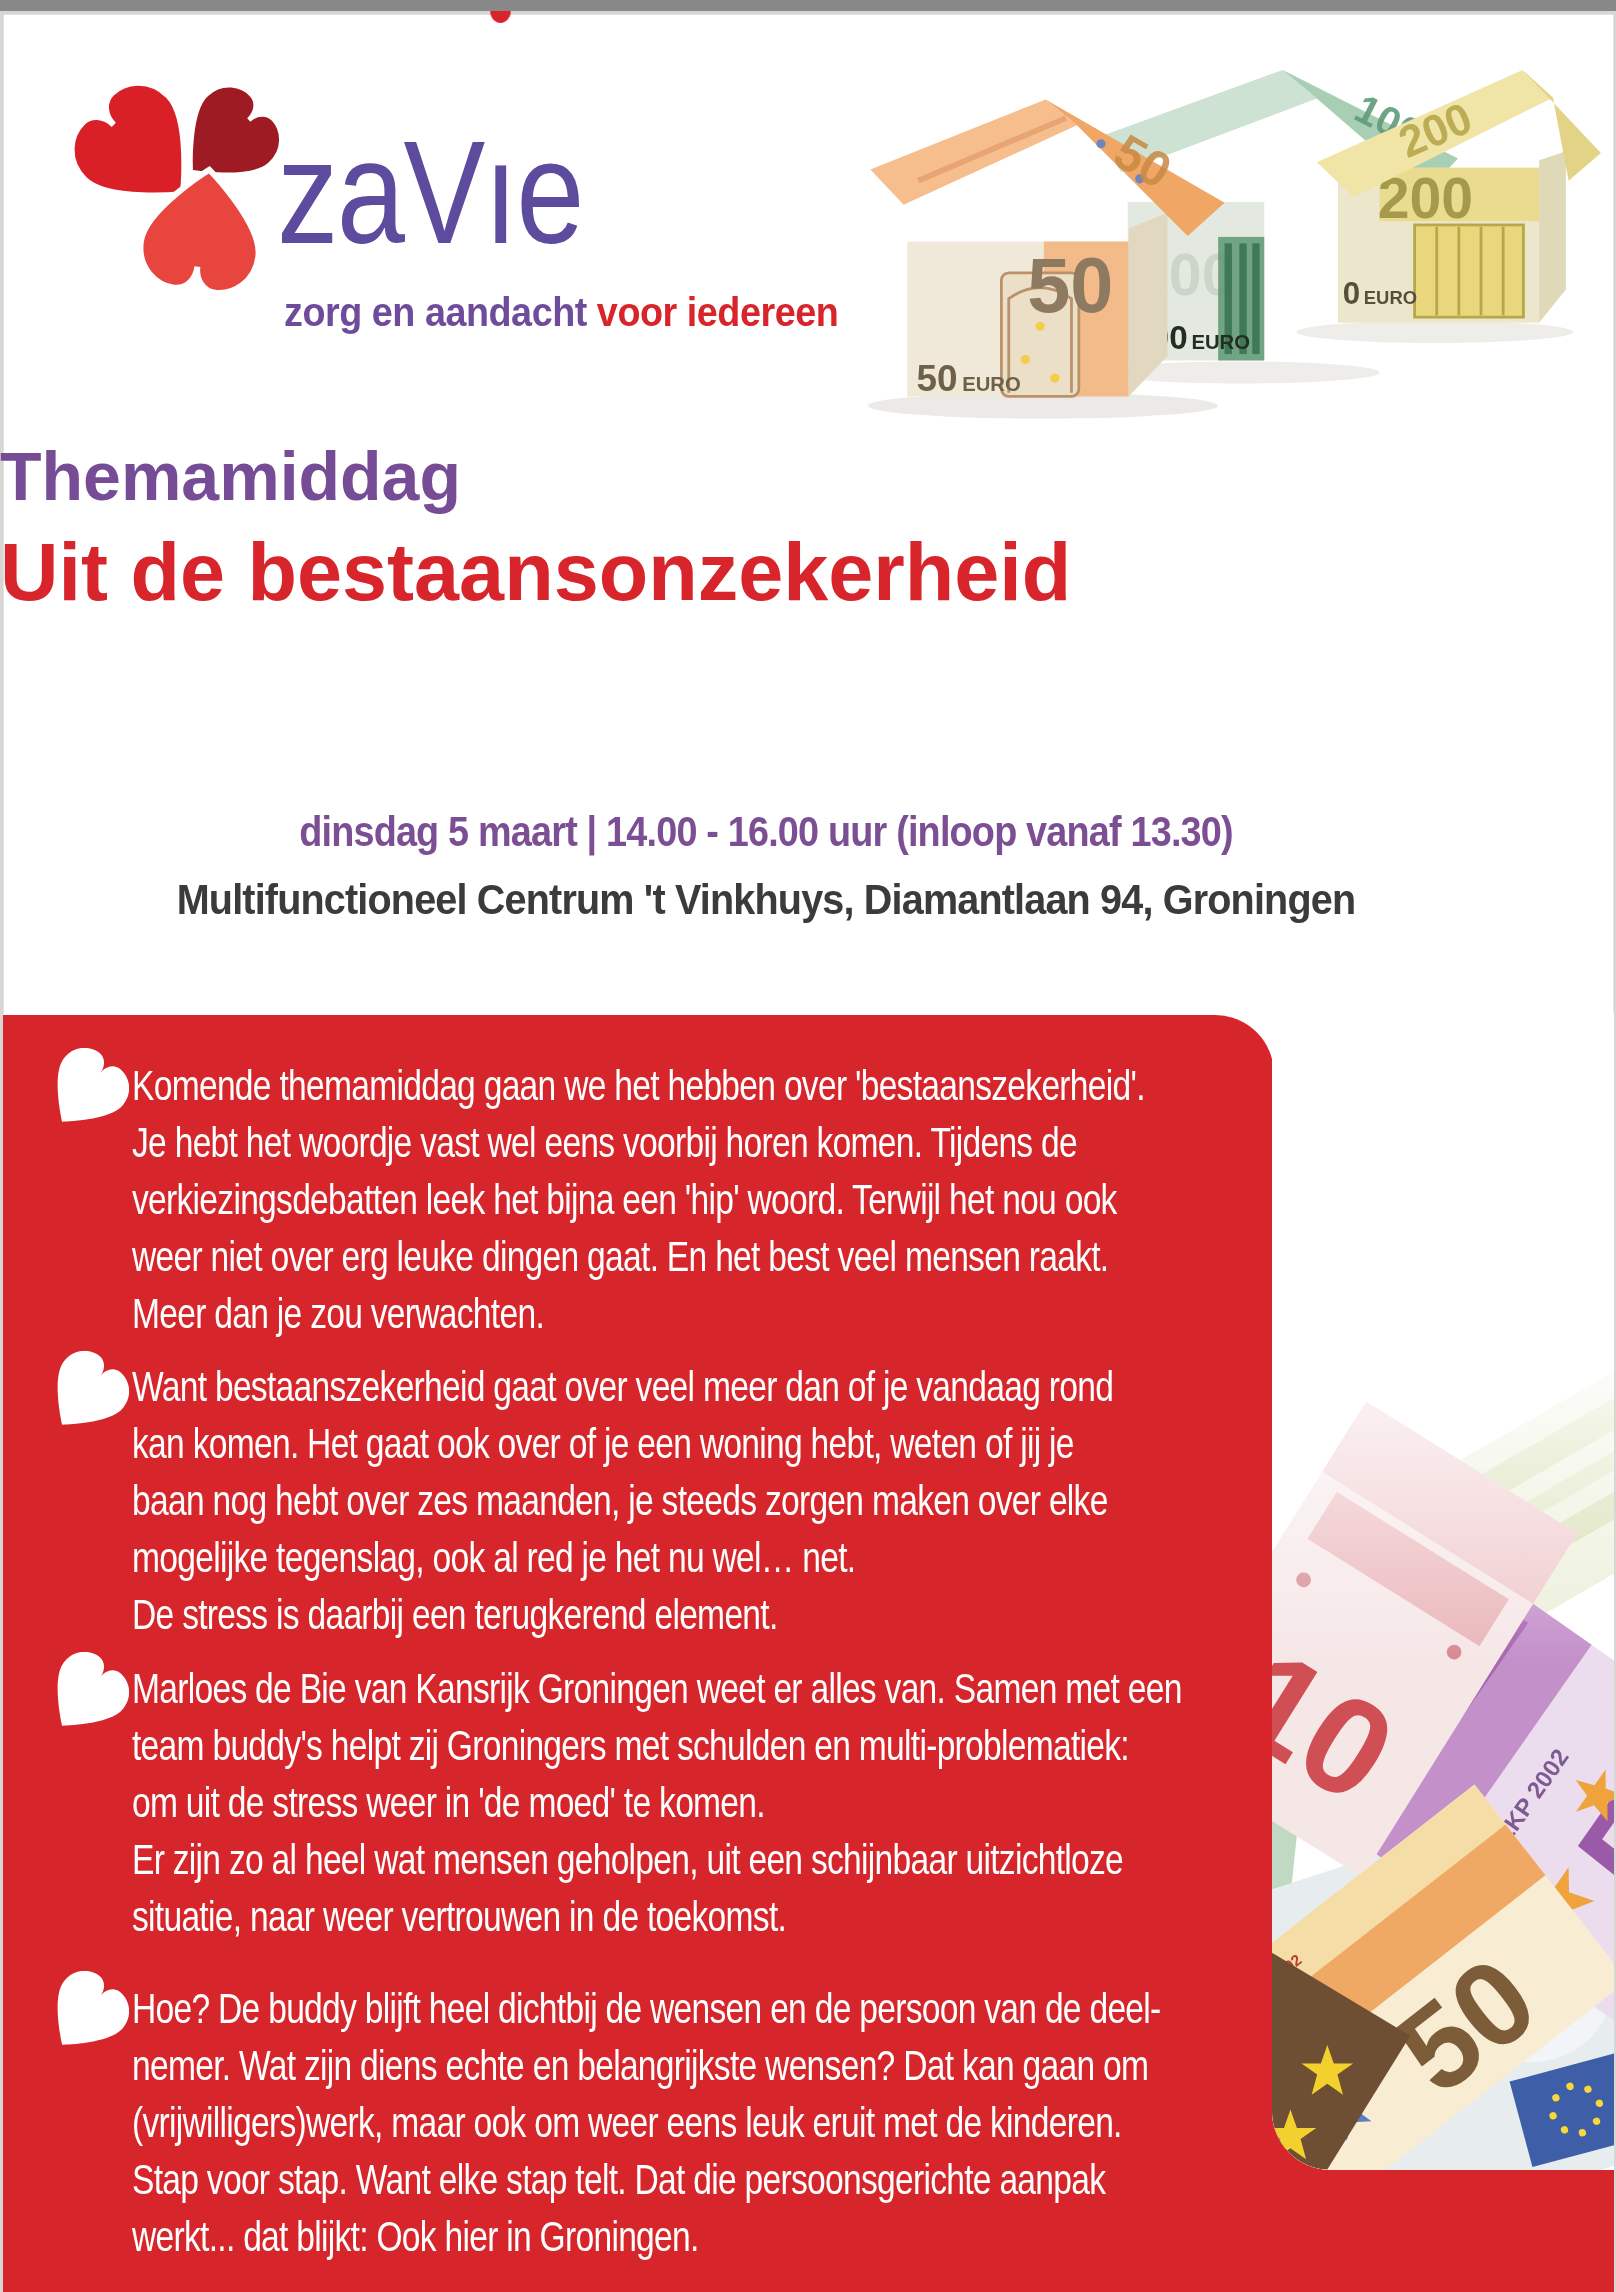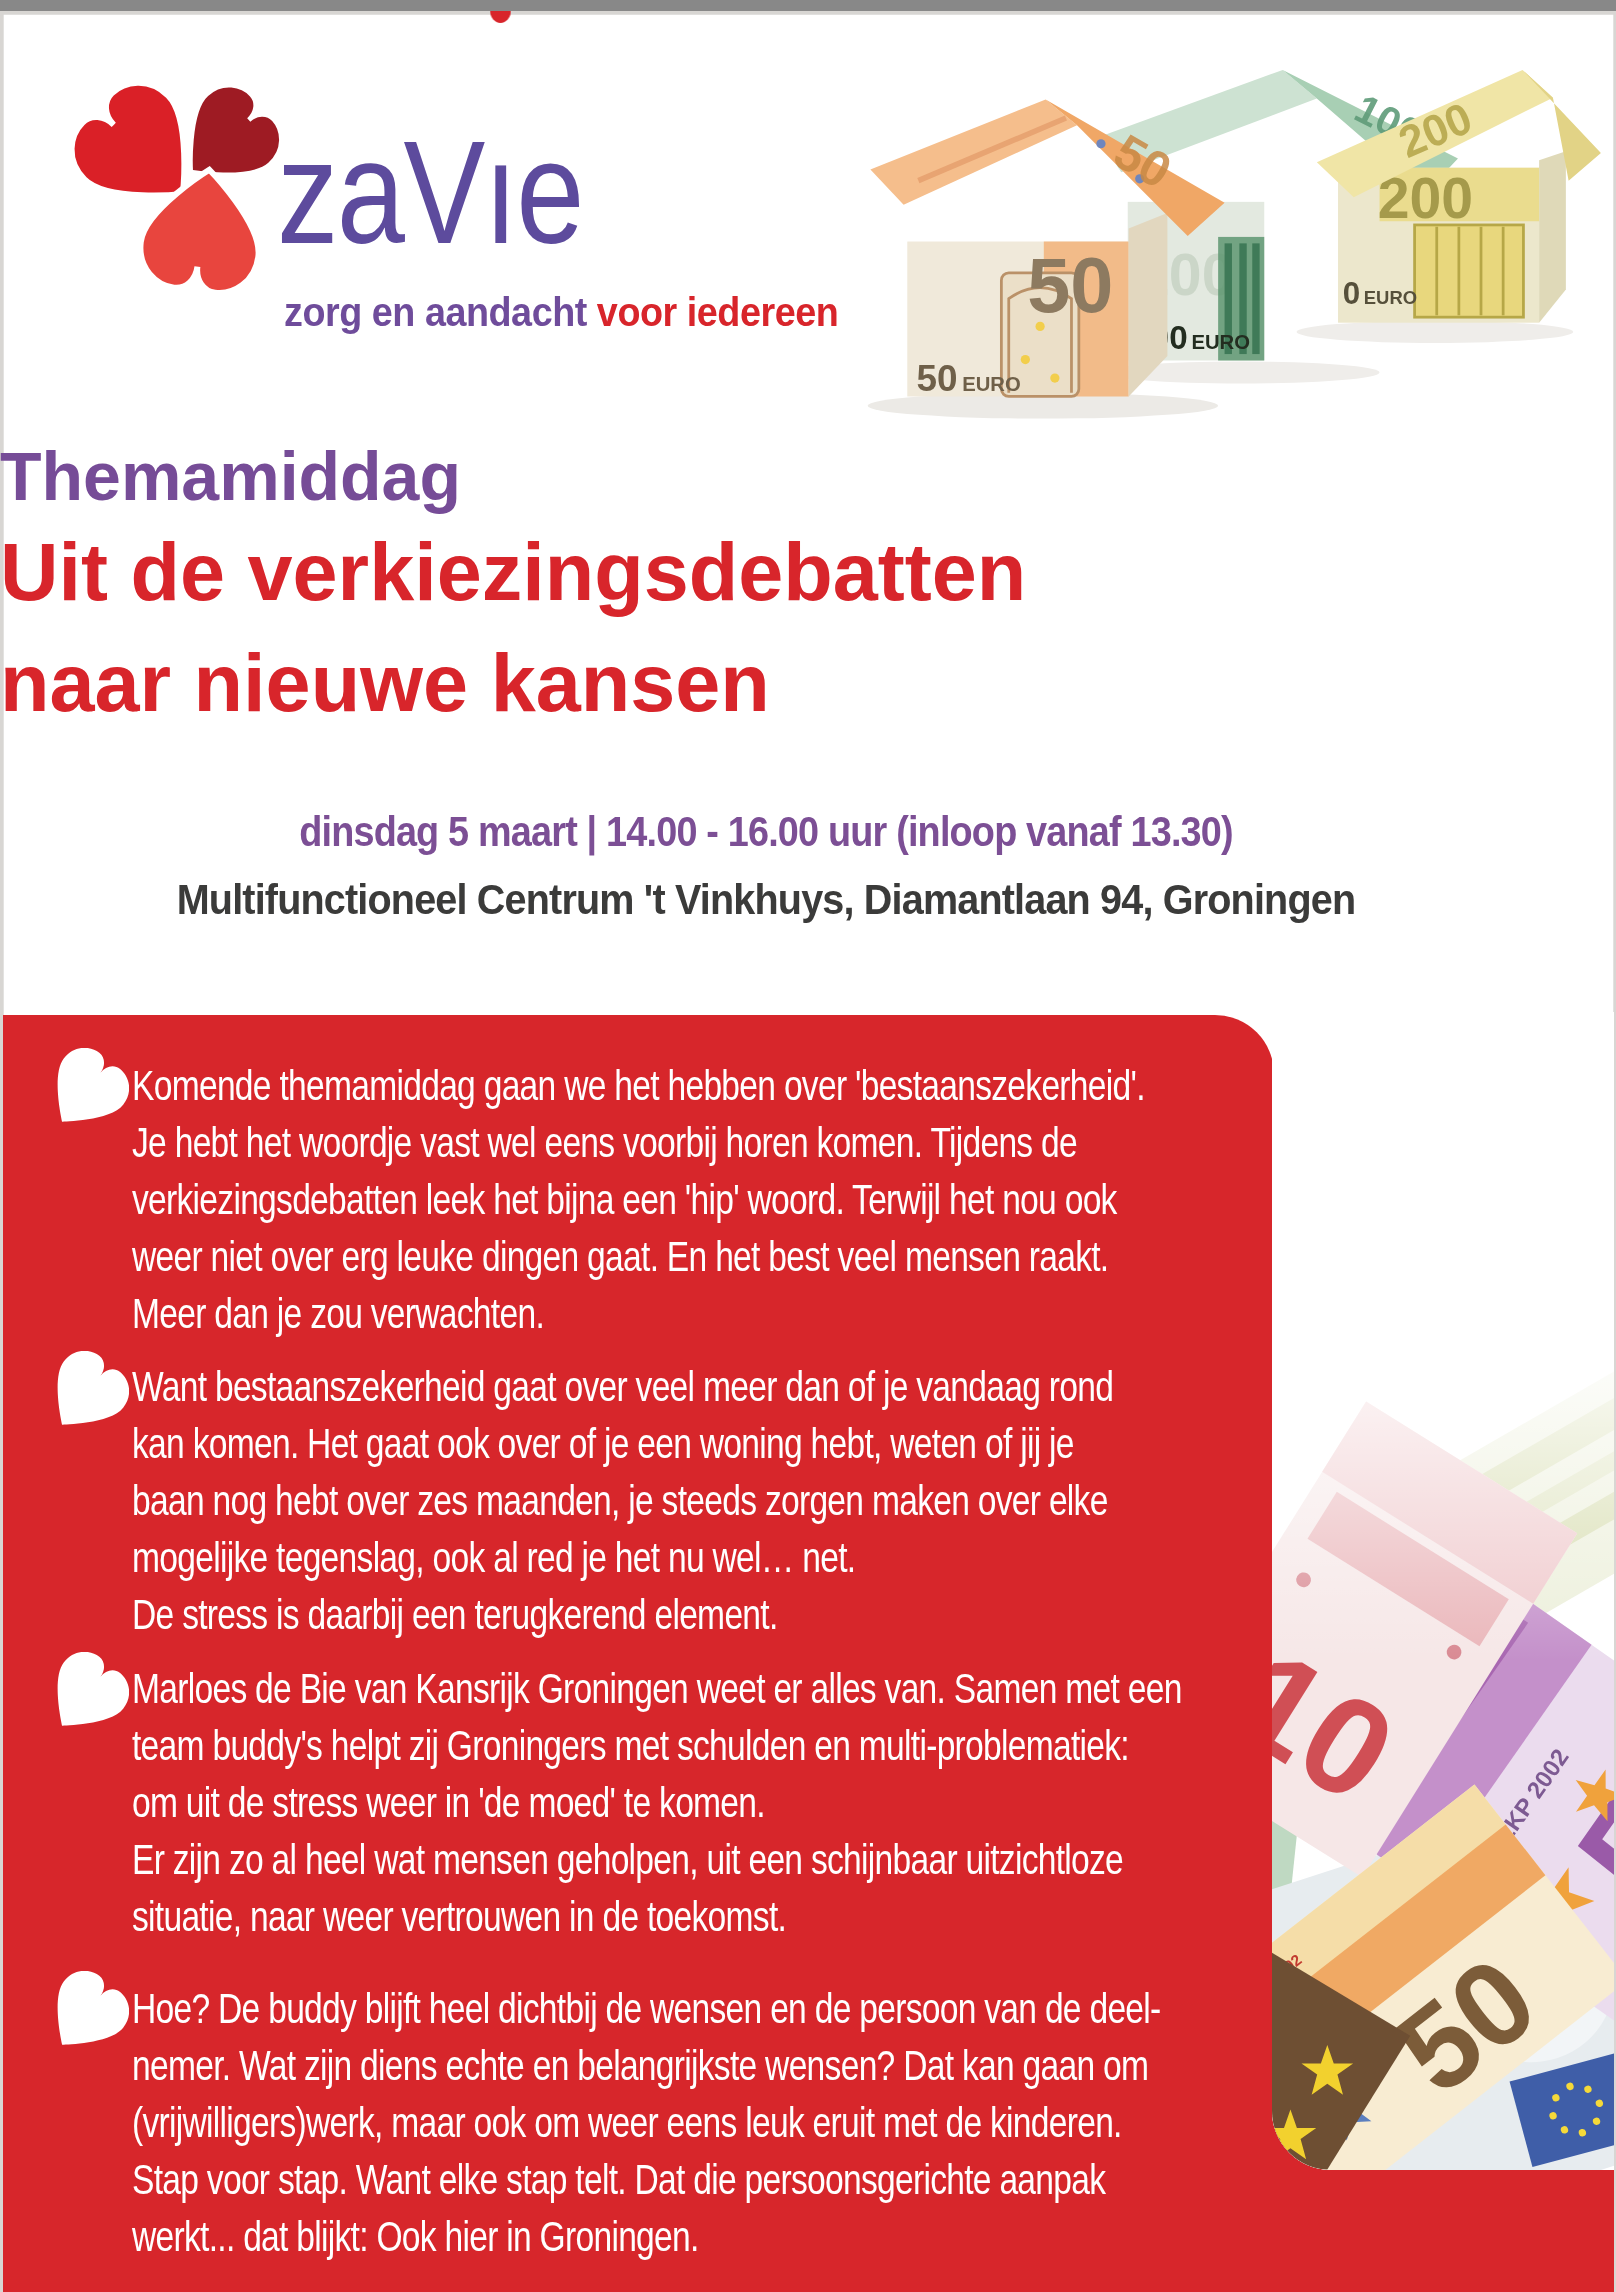--- a/index.html
+++ b/index.html
@@ -167,22 +167,21 @@
       <polygon points="198,84 392,196 352,232 232,112" fill="#F0A766"></polygon>
       <line x1="60" y1="172" x2="220" y2="104" stroke="#E8A472" stroke-width="6"></line>
       <circle cx="300" cy="170" r="5" fill="#6F86BD"></circle>
       <circle cx="258" cy="132" r="5" fill="#6F86BD"></circle>
       <text transform="translate(268,152) rotate(30)" font-size="54" font-weight="bold" fill="#C98945" opacity=".85">50</text>
     </g>
   </svg>
 
   <div id="kicker" class="abs center-line">Themamiddag</div>
   <div id="main-title" class="abs center-line">
-    <div>Uit de verkiezingsdebatten</div>
-    <div>naar nieuwe kansen</div>
+    <div>Uit de bestaansonzekerheid</div>
   </div>
   <div id="date-line" class="abs">dinsdag 5 maart | 14.00 - 16.00 uur (inloop vanaf 13.30)</div>
   <div id="location-line" class="abs">Multifunctioneel Centrum 't Vinkhuys, Diamantlaan 94, Groningen</div>
 
   <div id="red-panel" class="abs"></div>
   <div id="red-panel-br" class="abs"></div>
 
   <div id="photo-panel" class="abs">
     <svg width="342" height="1158" viewBox="0 0 371 1255">
       <rect x="0" y="0" width="371" height="1255" fill="#ffffff"></rect>

